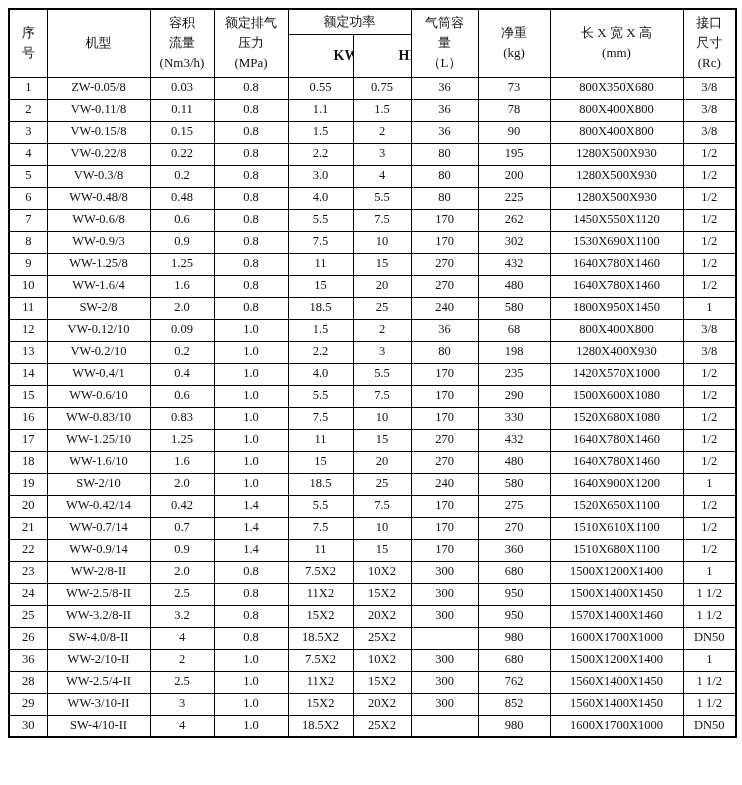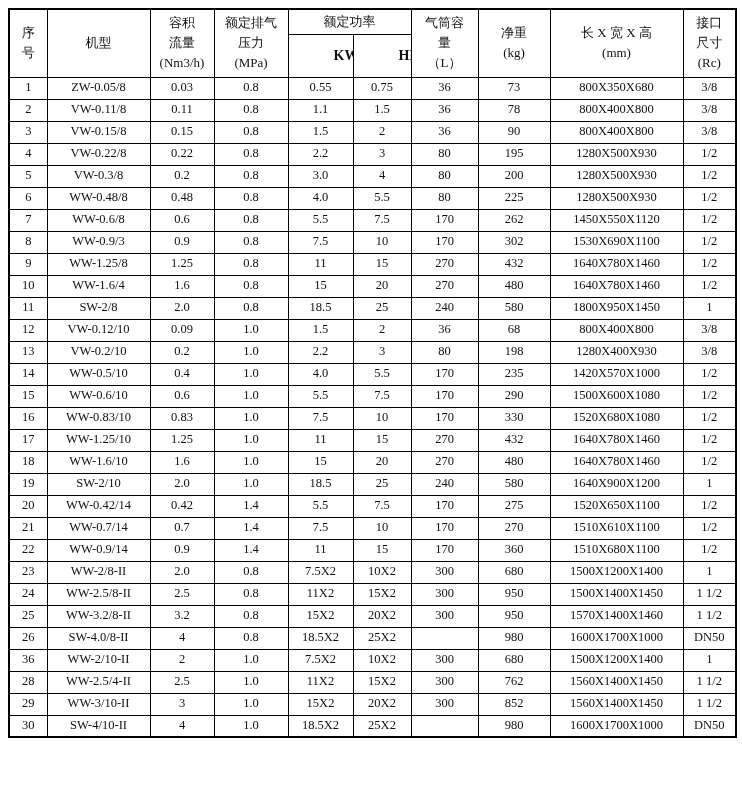--- a/index.html
+++ b/index.html
@@ -250,21 +250,21 @@
           <td>1.0</td>
           <td>2.2</td>
           <td>3</td>
           <td>80</td>
           <td>198</td>
           <td>1280X400X930</td>
           <td>3/8</td>
         </tr>
         <tr>
           <td>14</td>
-          <td>WW-0.5/10</td>
+          <td>WW-0.4/1</td>
           <td>0.4</td>
           <td>1.0</td>
           <td>4.0</td>
           <td>5.5</td>
           <td>170</td>
           <td>235</td>
           <td>1420X570X1000</td>
           <td>1/2</td>
         </tr>
         <tr>

